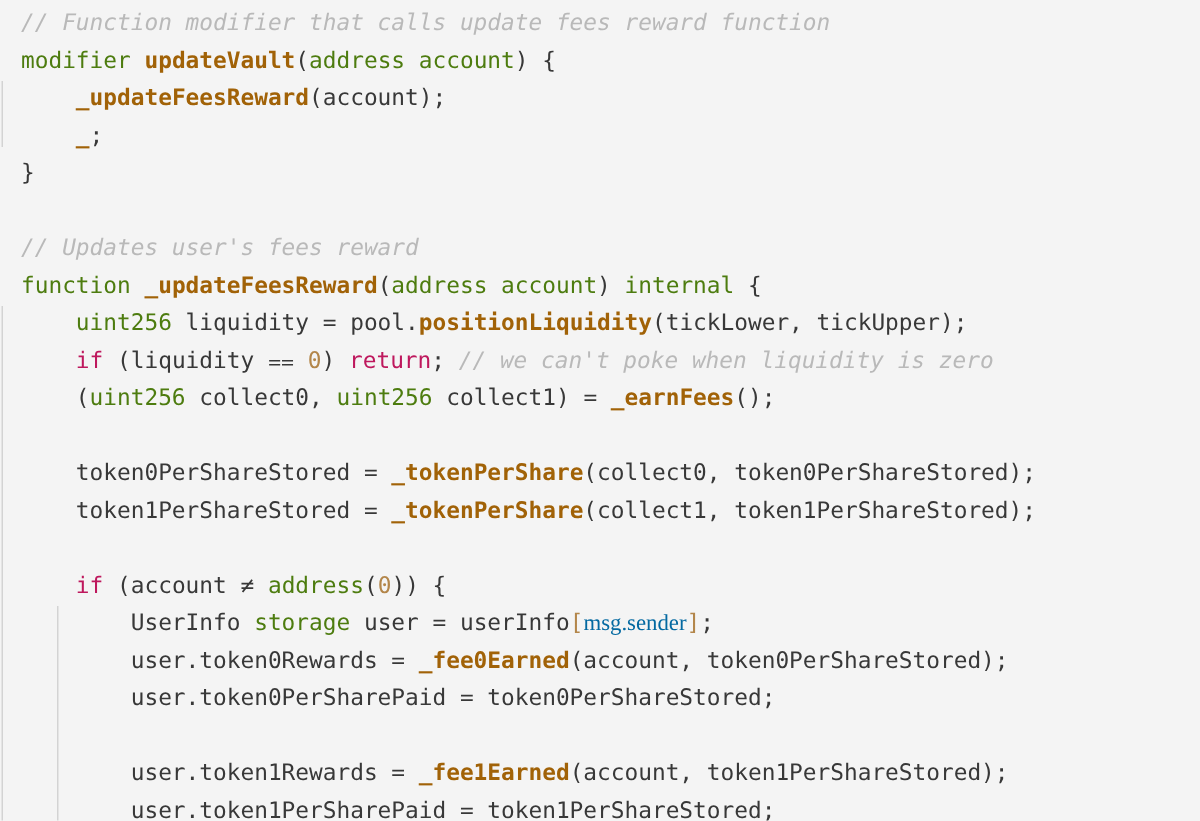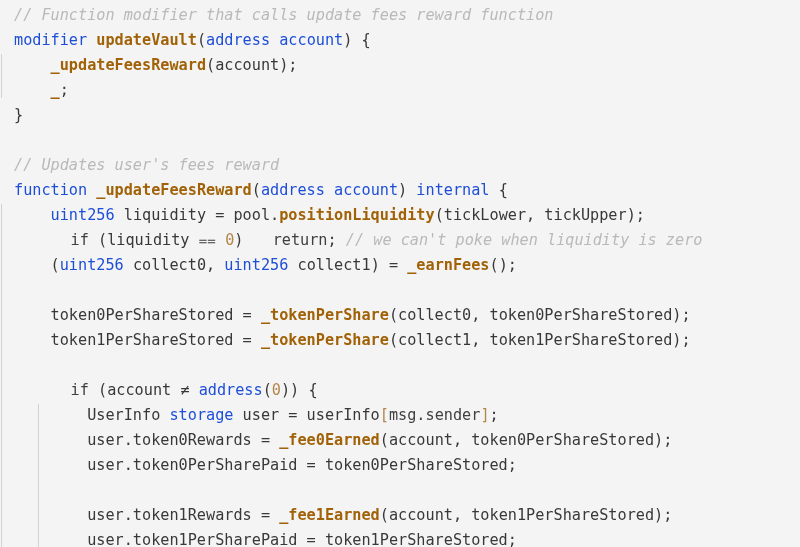--- a/index.html
+++ b/index.html
@@ -44,26 +44,26 @@
   .guide {
     position: absolute;
     width: 1px;
     background: #d3d3d3;
     left: 0;
     top: 0;
   }
 
   
   .tok-comment   { color: #b9b9b9; font-style: italic; }
-  .tok-keyword   { color: #1d4ed8; }
-  .tok-control   { color: #404040; margin-left: 20px; }
+  .tok-keyword   { color: #4d7c0f; }
+  .tok-control   { color: #be185d; }
   .tok-func      { color: #a16207; font-weight: bold; }
   .tok-plain     { color: #383838; }
   .tok-number    { color: #b3864a; }
-  .tok-builtin   { color: #404040; }
+  .tok-builtin   { color: #0369a1; font-family: Liberation Serif, serif; }
   .tok-op        { color: #383838; }
   .tok-bracket   { color: #b3864a; }
 </style>
 </head>
 <body>
 
 <div id="code-block">
   <div class="code-lines" id="code-lines"><div class="line"><span class="tok-comment">// Function modifier that calls update fees reward function</span></div><div class="line"><span class="tok-keyword">modifier </span><span class="tok-func">updateVault</span><span class="tok-plain">(</span><span class="tok-keyword">address account</span><span class="tok-plain">) {</span></div><div class="line"><span class="tok-plain">    </span><span class="tok-func">_updateFeesReward</span><span class="tok-plain">(account);</span></div><div class="line"><span class="tok-plain">    </span><span class="tok-func">_</span><span class="tok-plain">;</span></div><div class="line"><span class="tok-plain">}</span></div><div class="line">&nbsp;</div><div class="line"><span class="tok-comment">// Updates user's fees reward</span></div><div class="line"><span class="tok-keyword">function </span><span class="tok-func">_updateFeesReward</span><span class="tok-plain">(</span><span class="tok-keyword">address account</span><span class="tok-plain">) </span><span class="tok-keyword">internal</span><span class="tok-plain"> {</span></div><div class="line"><span class="tok-plain">    </span><span class="tok-keyword">uint256</span><span class="tok-plain"> liquidity = pool.</span><span class="tok-func">positionLiquidity</span><span class="tok-plain">(tickLower, tickUpper);</span></div><div class="line"><span class="tok-plain">    </span><span class="tok-control">if</span><span class="tok-plain"> (liquidity </span><span class="tok-op">⩵</span><span class="tok-plain"> </span><span class="tok-number">0</span><span class="tok-plain">) </span><span class="tok-control">return</span><span class="tok-plain">; </span><span class="tok-comment">// we can't poke when liquidity is zero</span></div><div class="line"><span class="tok-plain">    (</span><span class="tok-keyword">uint256</span><span class="tok-plain"> collect0, </span><span class="tok-keyword">uint256</span><span class="tok-plain"> collect1) = </span><span class="tok-func">_earnFees</span><span class="tok-plain">();</span></div><div class="line">&nbsp;</div><div class="line"><span class="tok-plain">    token0PerShareStored = </span><span class="tok-func">_tokenPerShare</span><span class="tok-plain">(collect0, token0PerShareStored);</span></div><div class="line"><span class="tok-plain">    token1PerShareStored = </span><span class="tok-func">_tokenPerShare</span><span class="tok-plain">(collect1, token1PerShareStored);</span></div><div class="line">&nbsp;</div><div class="line"><span class="tok-plain">    </span><span class="tok-control">if</span><span class="tok-plain"> (account </span><span class="tok-op">≠</span><span class="tok-plain"> </span><span class="tok-keyword">address</span><span class="tok-plain">(</span><span class="tok-number">0</span><span class="tok-plain">)) {</span></div><div class="line"><span class="tok-plain">        UserInfo </span><span class="tok-keyword">storage</span><span class="tok-plain"> user = userInfo</span><span class="tok-bracket">[</span><span class="tok-builtin">msg.sender</span><span class="tok-bracket">]</span><span class="tok-plain">;</span></div><div class="line"><span class="tok-plain">        user.token0Rewards = </span><span class="tok-func">_fee0Earned</span><span class="tok-plain">(account, token0PerShareStored);</span></div><div class="line"><span class="tok-plain">        user.token0PerSharePaid = token0PerShareStored;</span></div><div class="line">&nbsp;</div><div class="line"><span class="tok-plain">        user.token1Rewards = </span><span class="tok-func">_fee1Earned</span><span class="tok-plain">(account, token1PerShareStored);</span></div><div class="line"><span class="tok-plain">        user.token1PerSharePaid = token1PerShareStored;</span></div><div class="guide" style="background: rgb(211, 211, 211); left: 1px; top: 54px; height: 44px;"></div><div class="guide" style="background: rgb(211, 211, 211); left: 1px; top: 204px; height: 369px;"></div><div class="guide" style="background: rgb(211, 211, 211); left: 37.6px; top: 404px; height: 144px;"></div></div>
 </div>
 

